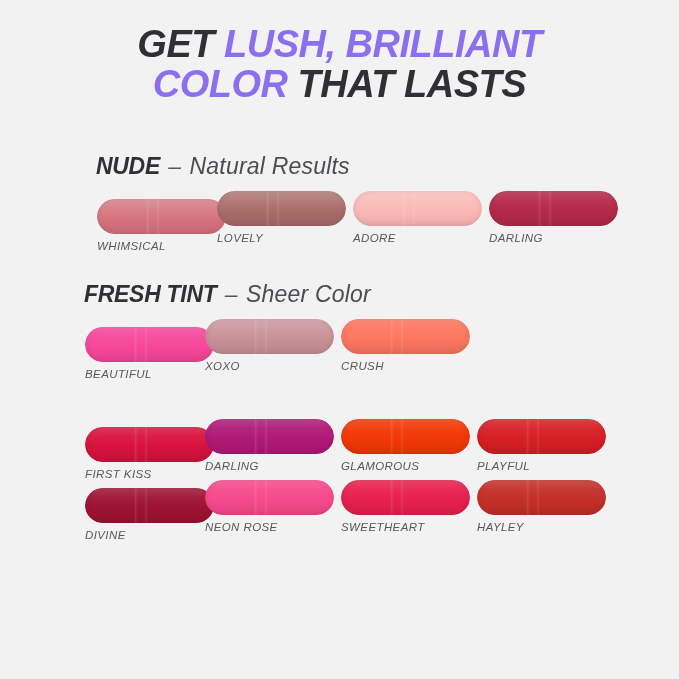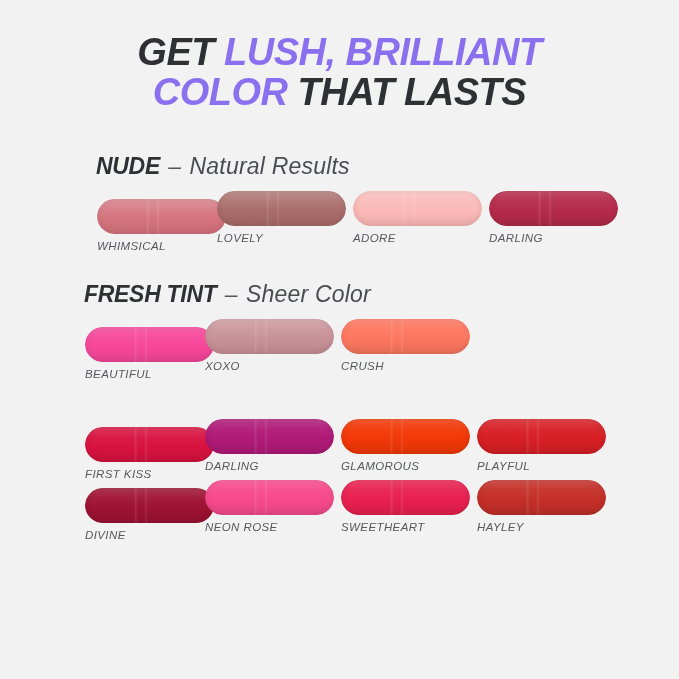--- a/index.html
+++ b/index.html
@@ -20,21 +20,21 @@
     width: 679px;
     height: 679px;
     background: #f2f2f2;
     box-sizing: border-box;
   }
 
   
   .headline {
     position: absolute;
     left: 0;
-    top: 32px;
+    top: 24px;
     width: 679px;
     text-align: center;
     font-style: italic;
     font-weight: bold;
     font-size: 38px;
     line-height: 40px;
     letter-spacing: -0.5px;
     color: #2f3033;
     white-space: nowrap;
   }

